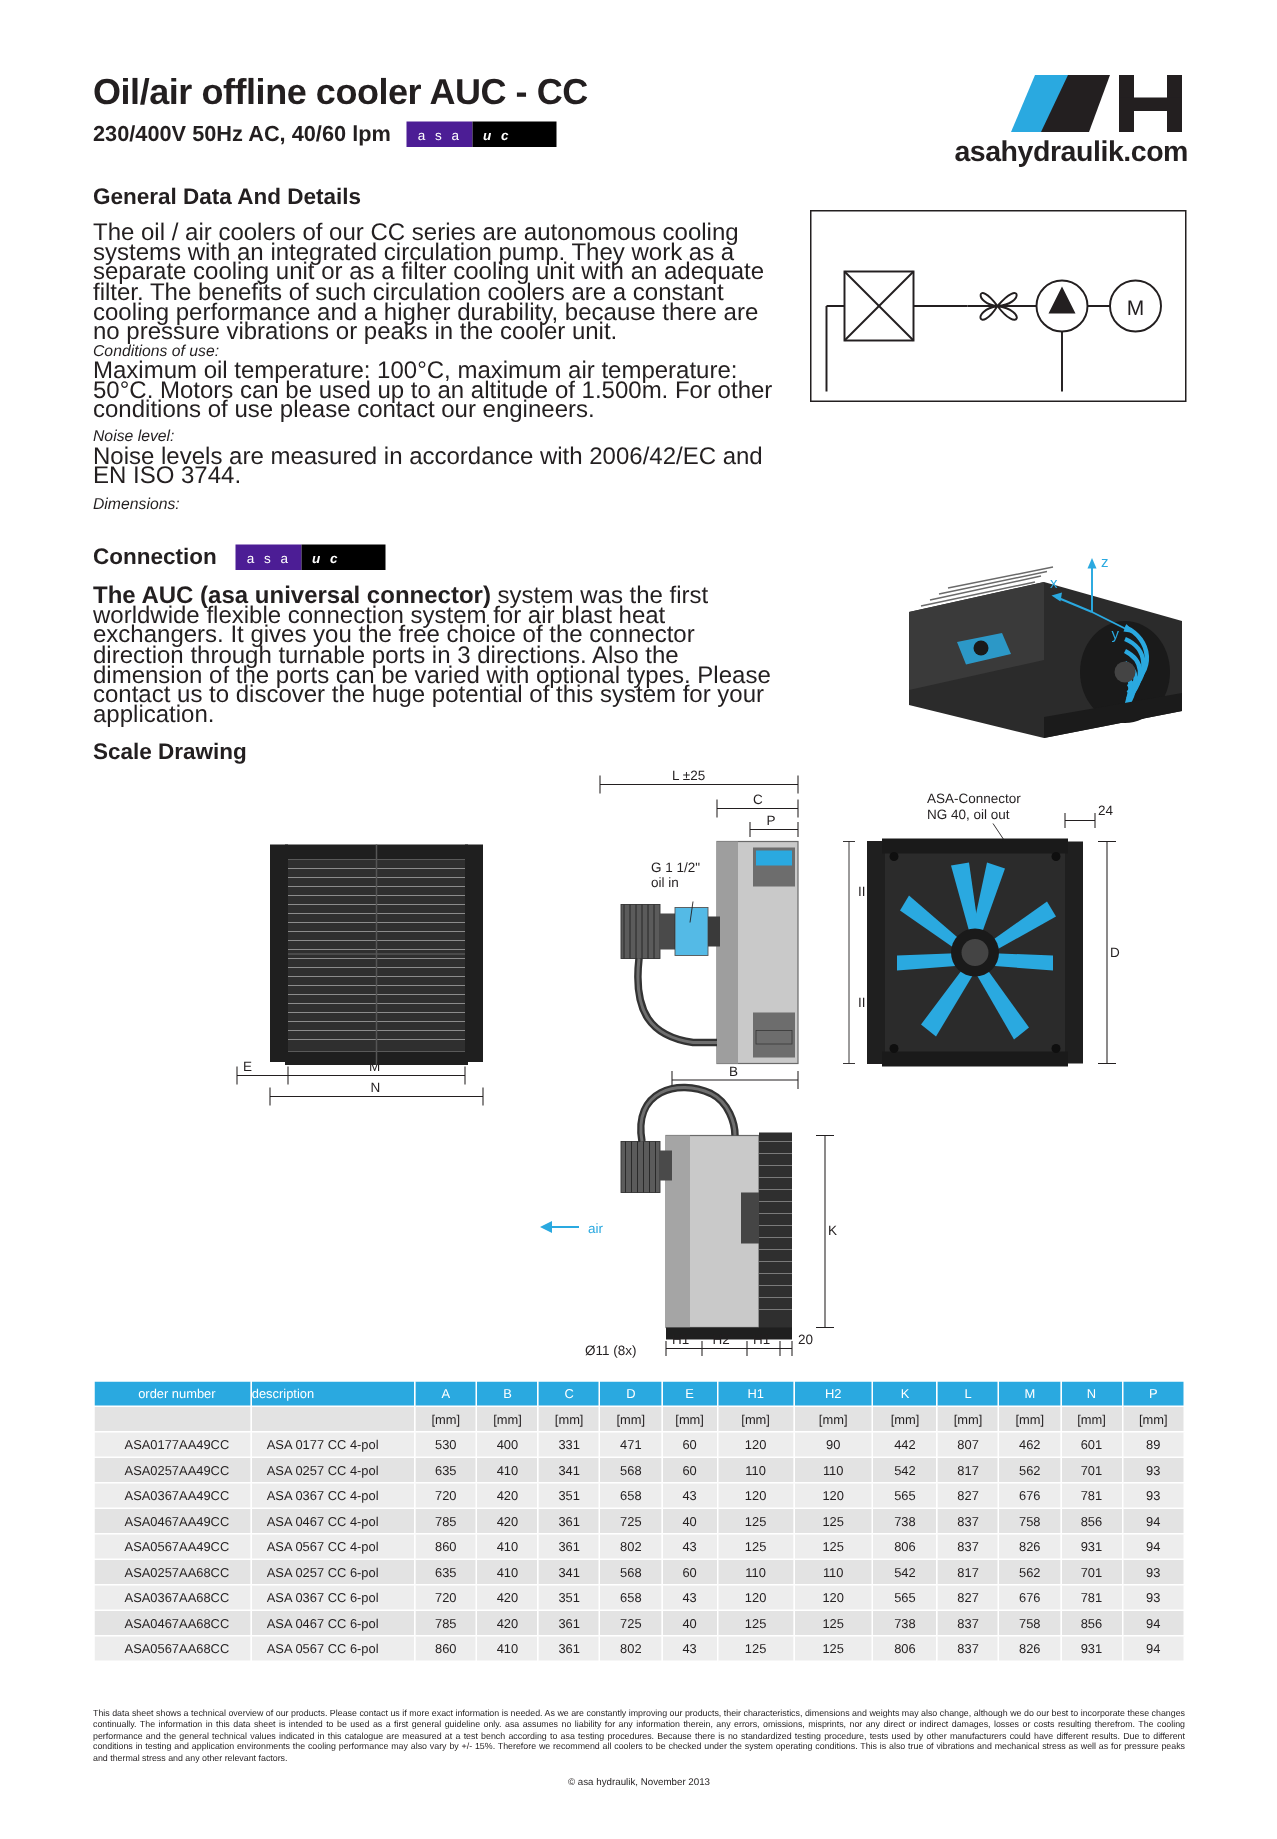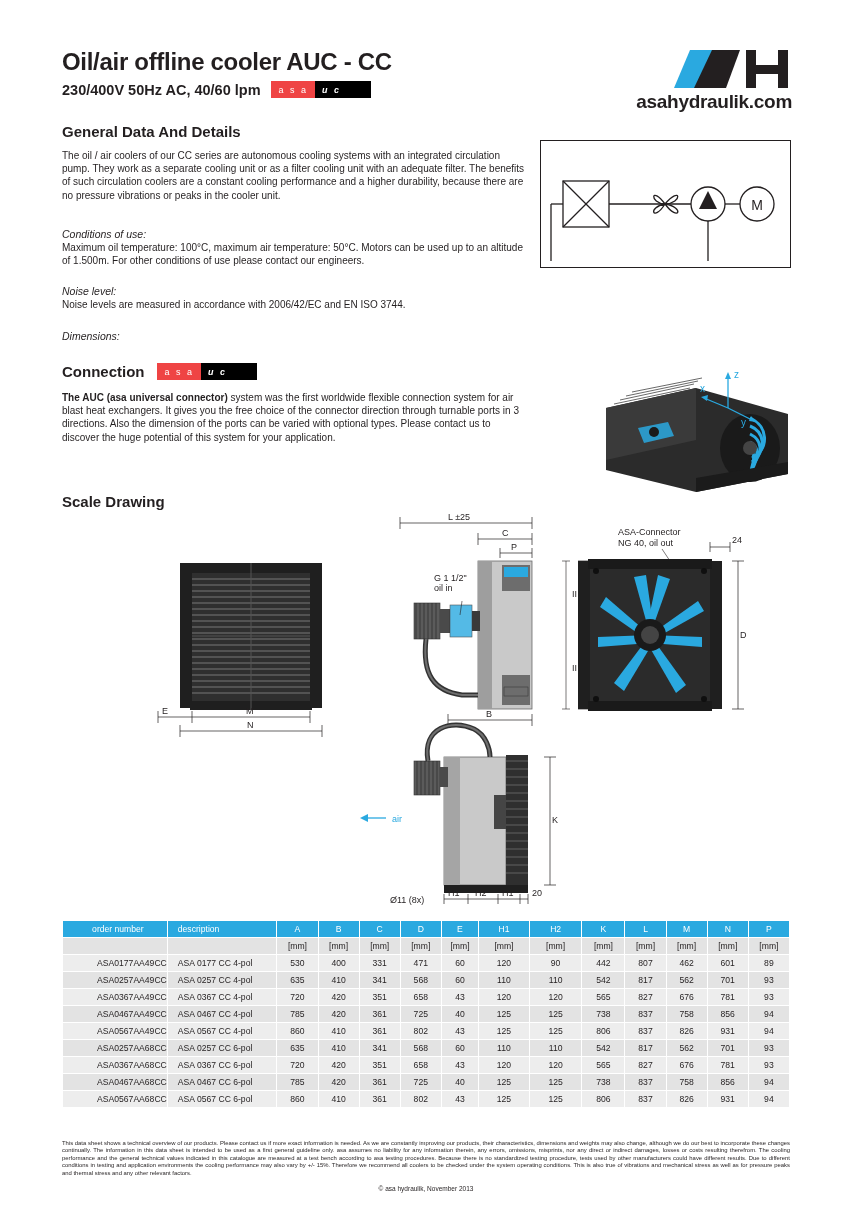--- a/index.html
+++ b/index.html
@@ -20,36 +20,36 @@
   .title {
     font-size: 24px; font-weight: bold; letter-spacing: -0.3px; margin:0;
     color:#231f20;
   }
   .subtitle-row { display:flex; align-items:center; margin-top:5px; }
   .subtitle { font-size: 14.5px; font-weight:bold; color:#231f20; }
   .badge-auc {
     display:inline-flex; align-items:center; margin-left:10px; height:17px;
   }
   .badge-asa {
-    background:#ef4444; color:#ffffff; font-size:9px; letter-spacing:2px;
+    background:#4c1d95; color:#ffffff; font-size:9px; letter-spacing:2px;
     padding:2px 7px 2px 8px; height:17px; display:flex; align-items:center;
     font-weight:normal;
   }
   .badge-uc {
     background:#000000; color:#ffffff; font-size:9px; letter-spacing:2px;
     padding:2px 30px 2px 7px; height:17px; display:flex; align-items:center;
     font-style:italic; font-weight:bold;
   }
   .logo { position:absolute; right:0; top:0; width:200px; text-align:right; }
   .logo-mark { height:40px; position:relative; }
   .logo-text { font-size:19px; font-weight:bold; color:#231f20; margin-top:3px; letter-spacing:-0.3px;}
 
   
   .h2 { font-size:15px; font-weight:bold; color:#231f20; }
-  .body-text { font-size:10px; line-height:13.2px; color:#231f20; }
+  .body-text { font-size:16px; line-height:13.2px; color:#231f20; }
   .ital-label { font-size:10.5px; font-style:italic; color:#231f20; }
 
   .gd-head { position:absolute; left:62px; top:123px; }
   .gd-body { position:absolute; left:62px; top:149px; width:465px; }
   .cond-head { position:absolute; left:62px; top:228px; }
   .cond-body { position:absolute; left:62px; top:241px; width:465px; }
   .noise-head { position:absolute; left:62px; top:285px; }
   .noise-body { position:absolute; left:62px; top:298px; width:465px; }
   .dim-head { position:absolute; left:62px; top:330px; }
   .dim-body { position:absolute; left:62px; top:343px; width:465px; }
@@ -74,24 +74,24 @@
     border:1px solid #ffffff;
     font-size:8.6px; text-align:center; padding:3px 0 3px 0; height:16px;
   }
   .tbl thead th {
     background:#2aa9e0; color:#ffffff; font-weight:normal; font-size:8.6px;
   }
   .tbl tbody tr.units td { background:#e9e9e9; color:#231f20; }
   .tbl tbody tr td { background:#e9e9e9; }
   .tbl tbody tr:nth-child(odd) td { background:#e3e3e3; }
   .tbl tbody tr:nth-child(even) td { background:#ededed; }
-  .tbl td.c-order { text-align:right; padding-left:6px; }
+  .tbl td.c-order { text-align:center; padding-left:6px; }
   .tbl td.c-desc { text-align:left; padding-left:10px; }
   .tbl th.c-order { text-align:center; padding-left:6px; }
-  .tbl th.c-desc { text-align:left; padding-left:10px; }
+  .tbl th.c-desc { text-align:left; padding-left:0; }
 
   
   .footer { position:absolute; left:62px; top:1140px; width:728px; }
   .footer-text { font-size:5.9px; line-height:7.4px; color:#231f20; text-align:justify; }
   .copyright { font-size:6.5px; text-align:center; margin-top:8px; color:#231f20; }
   svg { display:block; }
 </style>
 </head>
 <body>
 

